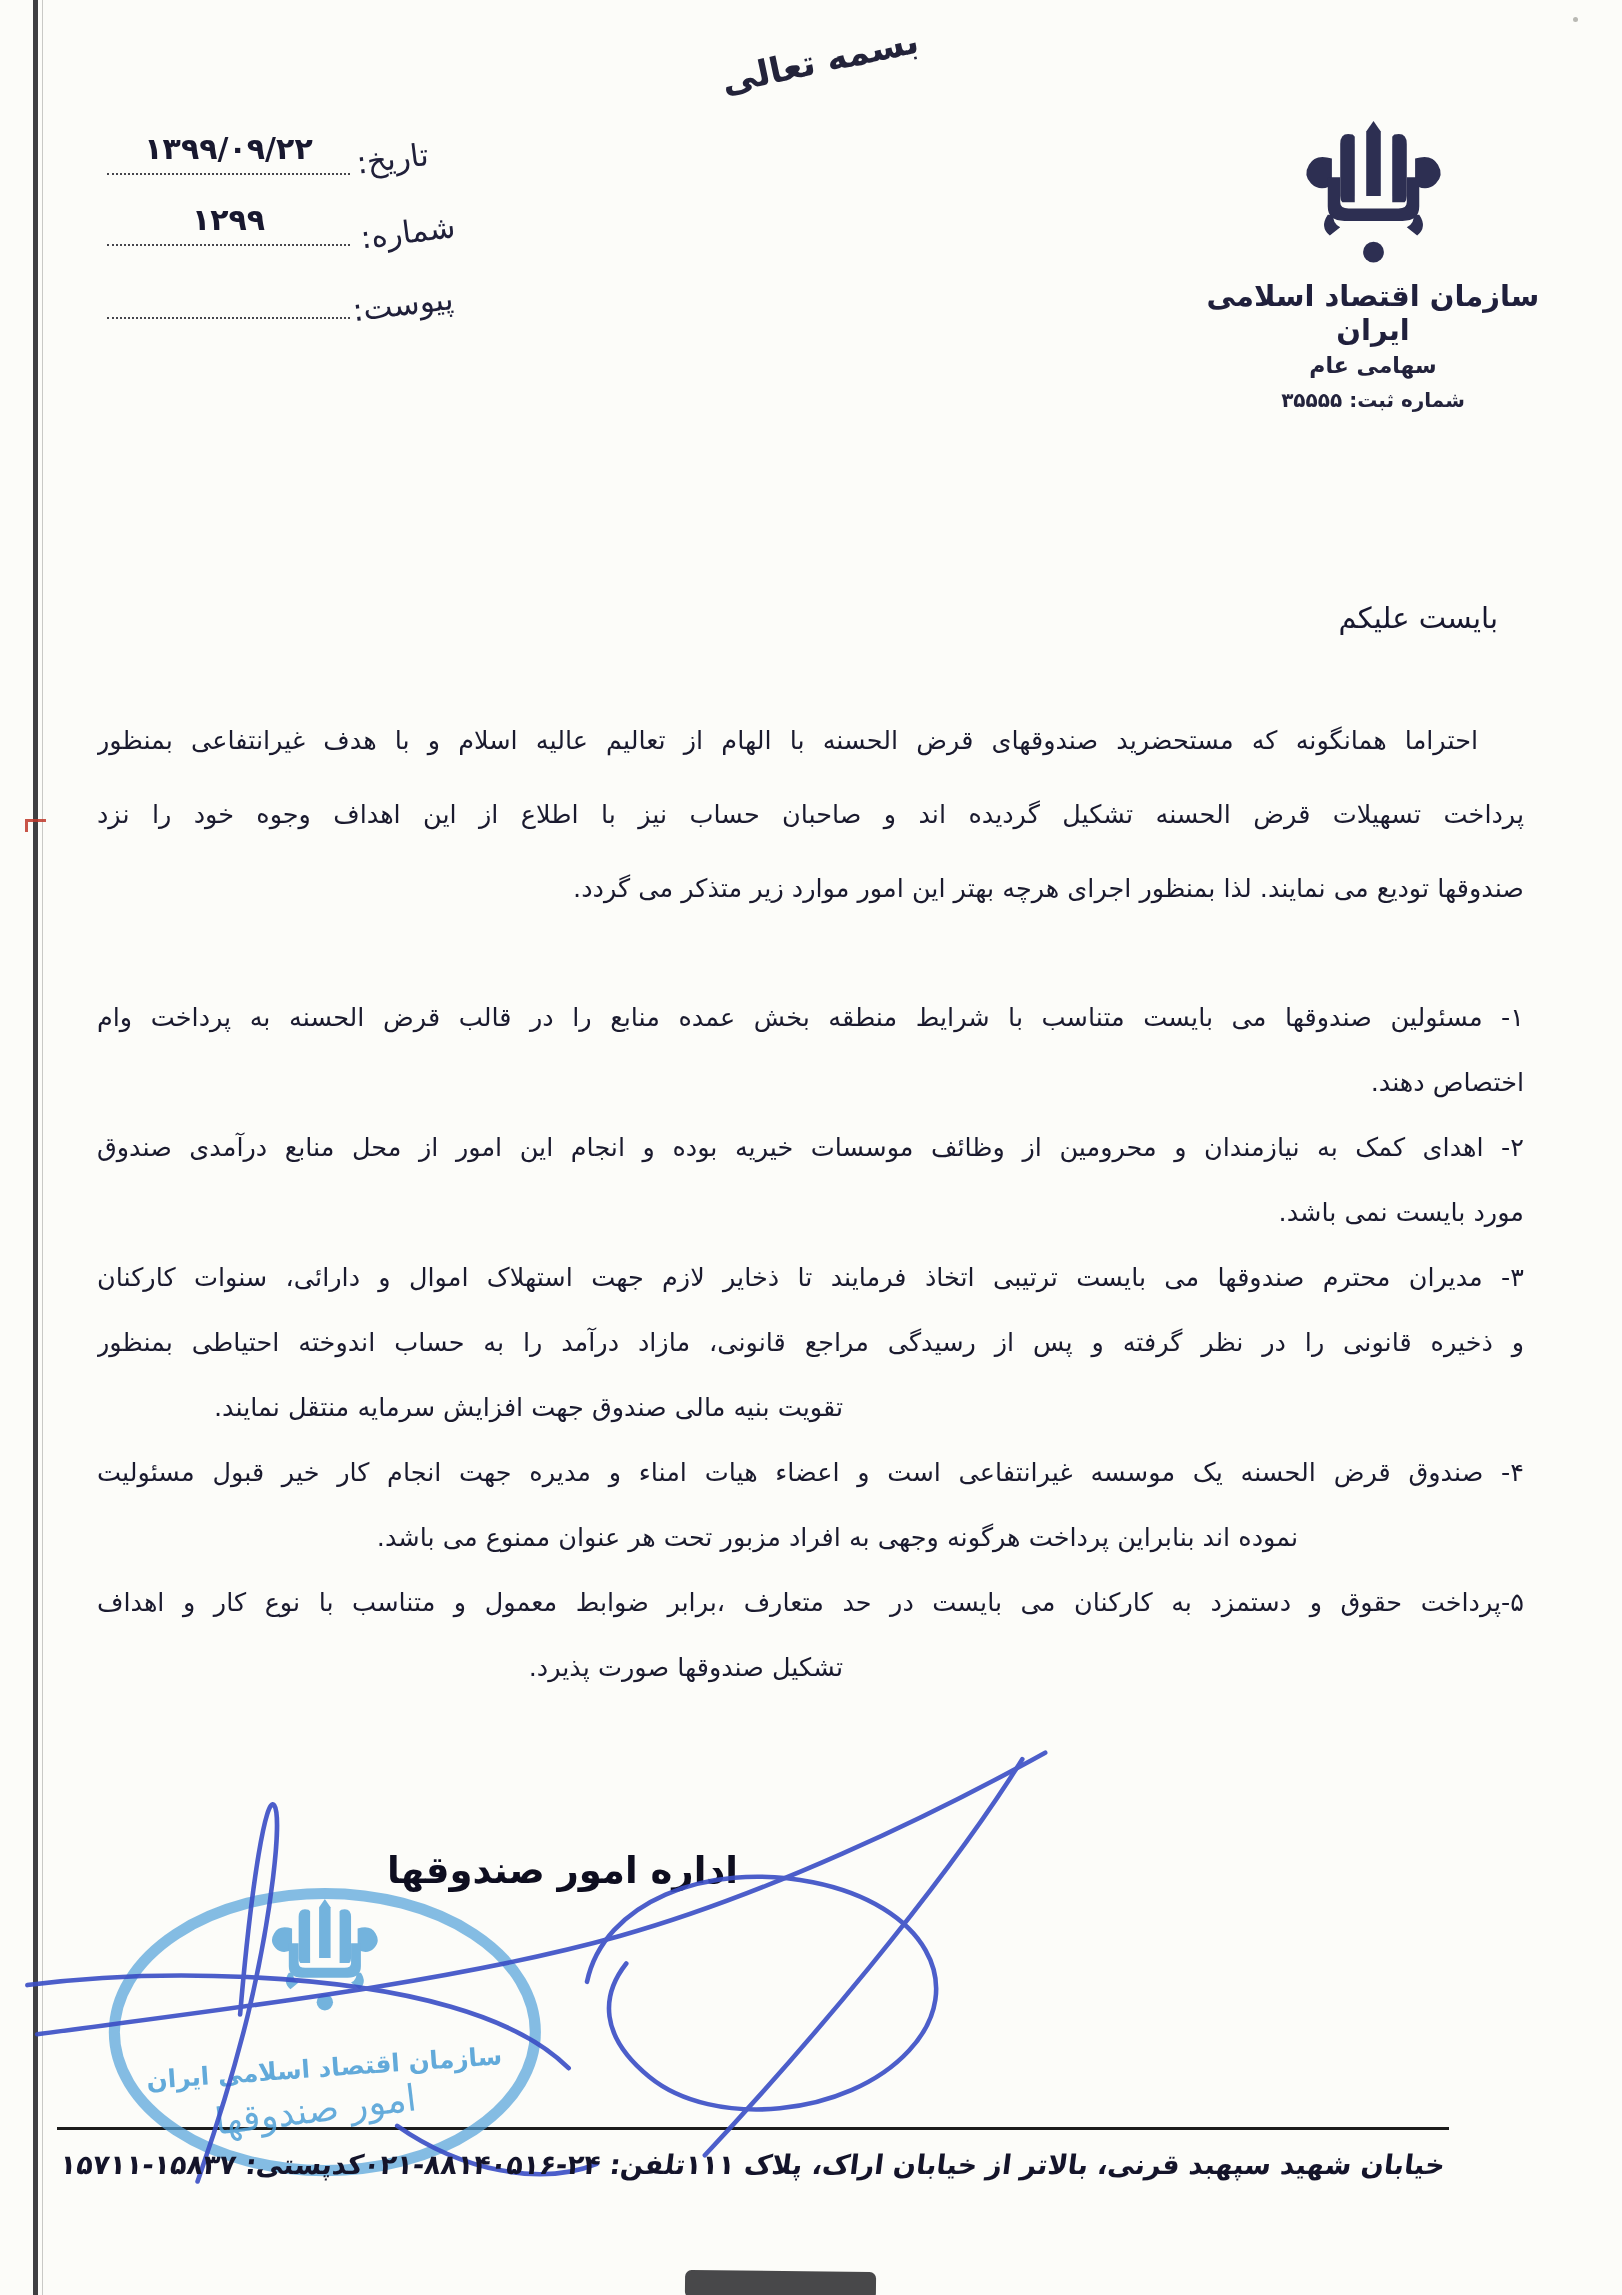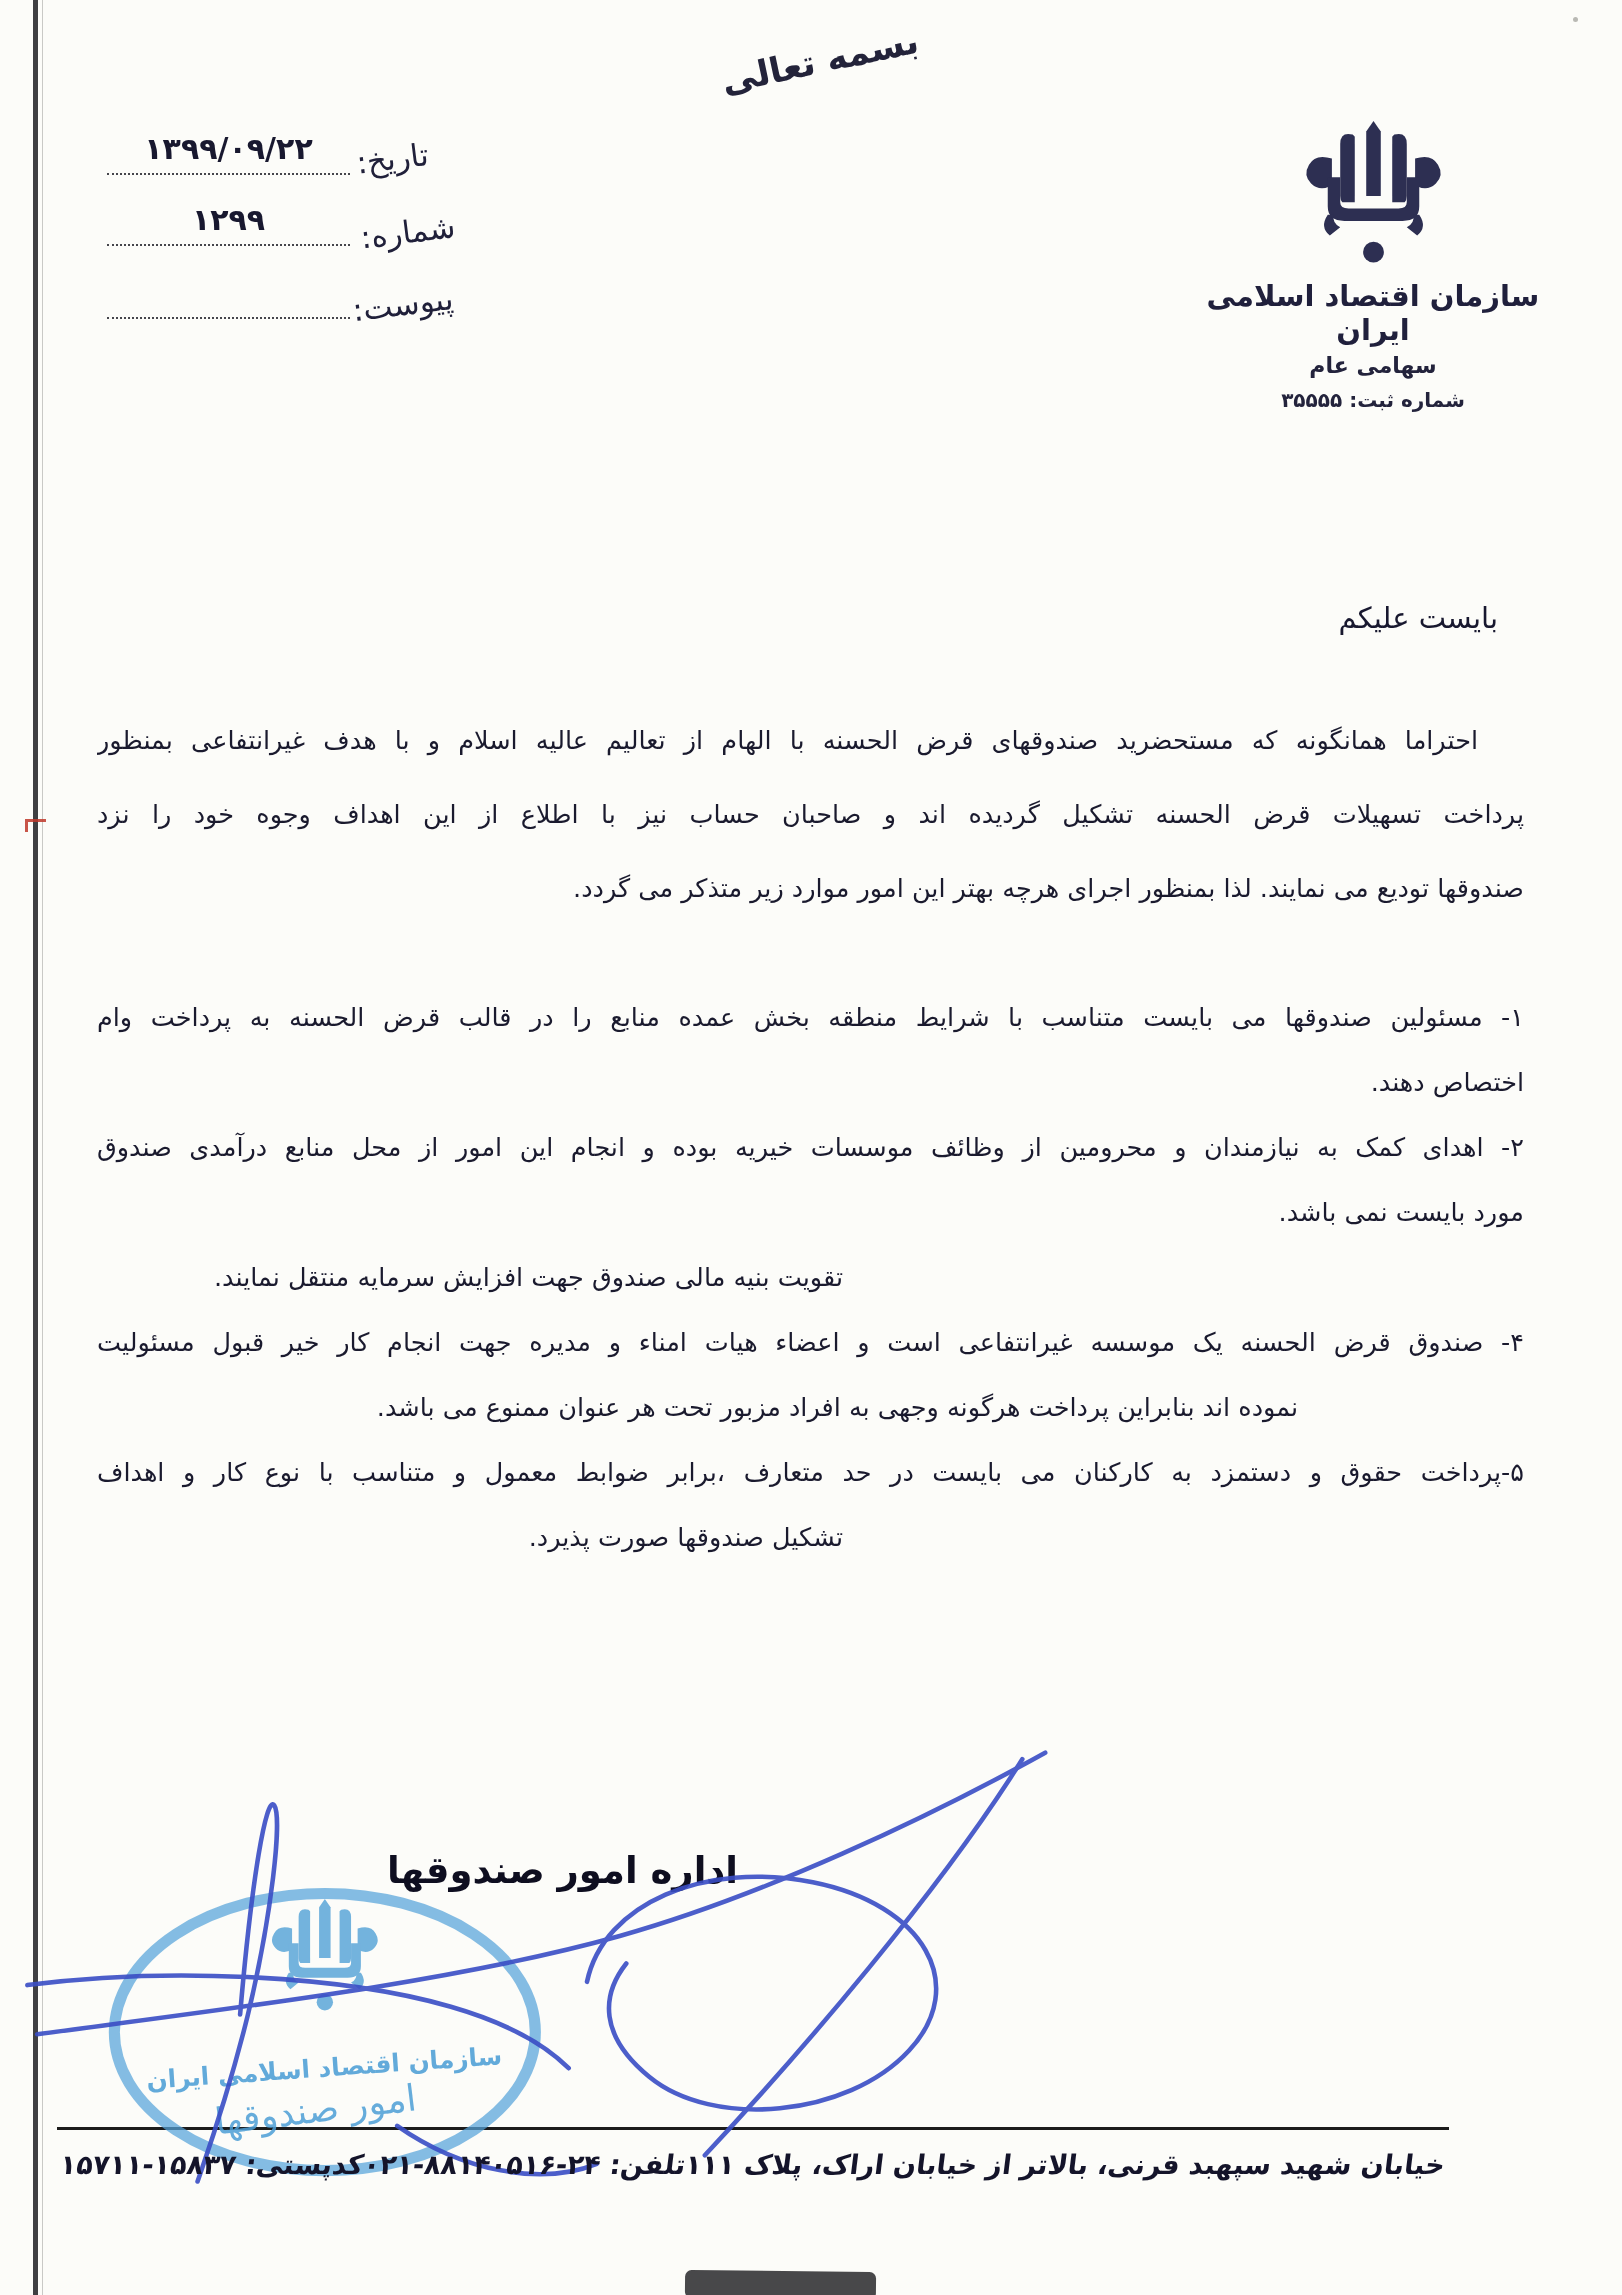--- a/index.html
+++ b/index.html
@@ -122,20 +122,22 @@
     <div class="line full first">احتراما همانگونه که مستحضرید صندوقهای قرض الحسنه با الهام از تعالیم عالیه اسلام و با هدف غیرانتفاعی بمنظور</div>
     <div class="line full">پرداخت تسهیلات قرض الحسنه تشکیل گردیده اند و صاحبان حساب نیز با اطلاع از این اهداف وجوه خود را نزد</div>
     <div class="line tail">صندوقها تودیع می نمایند. لذا بمنظور اجرای هرچه بهتر این امور موارد زیر متذکر می گردد.</div>
   </div>
 
   <div class="items">
     <div class="line full">۱- مسئولین صندوقها می بایست متناسب با شرایط منطقه بخش عمده منابع را در قالب قرض الحسنه به پرداخت وام</div>
     <div class="line flush">اختصاص دهند.</div>
     <div class="line full">۲- اهدای کمک به نیازمندان و محرومین از وظائف موسسات خیریه بوده و انجام این امور از محل منابع درآمدی صندوق</div>
     <div class="line flush">مورد بایست نمی باشد.</div>
+    <div class="line full">۳- مدیران محترم صندوقها می بایست ترتیبی اتخاذ فرمایند تا ذخایر لازم جهت استهلاک اموال و دارائی، سنوات کارکنان</div>
+    <div class="line full">و ذخیره قانونی را در نظر گرفته و پس از رسیدگی مراجع قانونی، مازاد درآمد را به حساب اندوخته احتیاطی بمنظور</div>
     <div class="line ind-deep">تقویت بنیه مالی صندوق جهت افزایش سرمایه منتقل نمایند.</div>
     <div class="line full">۴- صندوق قرض الحسنه یک موسسه غیرانتفاعی است و اعضاء هیات امناء و مدیره جهت انجام کار خیر قبول مسئولیت</div>
     <div class="line ind-mid">نموده اند بنابراین پرداخت هرگونه وجهی به افراد مزبور تحت هر عنوان ممنوع می باشد.</div>
     <div class="line full">۵-پرداخت حقوق و دستمزد به کارکنان می بایست در حد متعارف ،برابر ضوابط معمول و متناسب با نوع کار و اهداف</div>
     <div class="line ind-deep">تشکیل صندوقها صورت پذیرد.</div>
   </div>
 
   <div class="footer-rule"></div>
 
   <div class="sign-title">اداره امور صندوقها</div>

